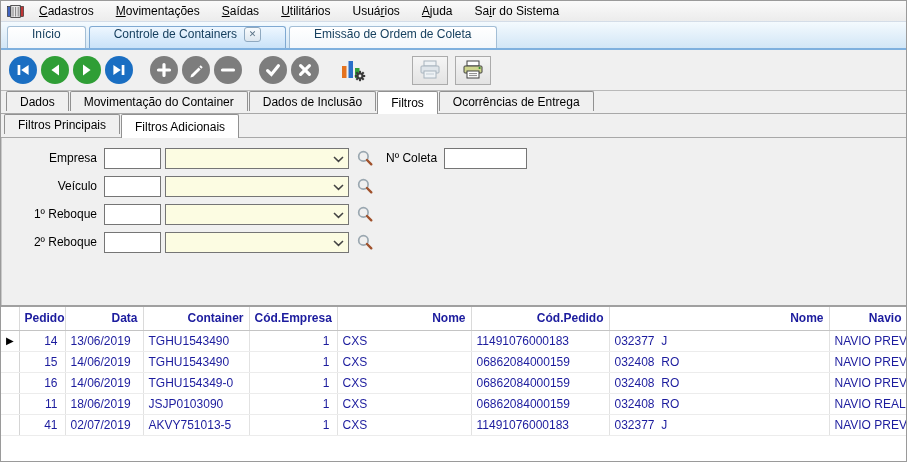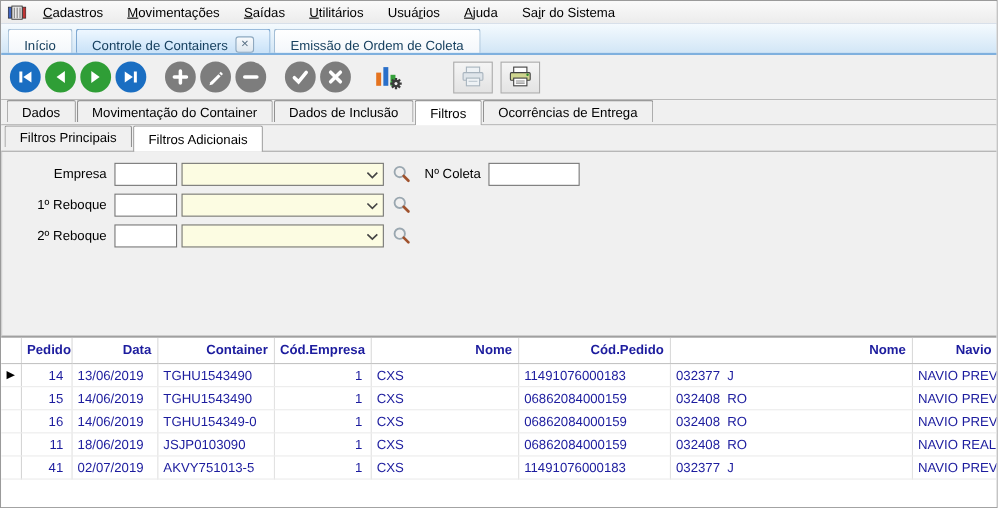--- a/index.html
+++ b/index.html
@@ -11,23 +11,23 @@
   }
   
   .menubar{height:21px;background:linear-gradient(#fafafa,#ececec);
     border-bottom:1px solid #d4dde8;display:flex;align-items:center;padding-left:4px;}
   .appicon{width:17px;height:15px;margin:0 4px 0 2px;display:flex;}
   .menuitem{padding:2px 11px;cursor:default;white-space:nowrap;}
   .menuitem u{text-decoration:underline;}
   
   .pagetabs{height:28px;background:linear-gradient(#f4fafe,#d2e6f6);
     border-bottom:2px solid #7fb0de;display:flex;align-items:flex-end;padding-left:6px;gap:3px;}
-  .pagetab{height:22px;padding:0 14px;background:linear-gradient(#ffffff,#f3f7fb);
+  .pagetab{height:22px;padding:0 24px;background:linear-gradient(#ffffff,#f3f7fb);
     border:1px solid #a3bed6;border-bottom:none;border-radius:3px 3px 0 0;
-    color:#17405f;display:flex;align-items:flex-end;gap:7px;white-space:nowrap;}
+    color:#17405f;display:flex;align-items:flex-start;gap:7px;white-space:nowrap;}
   .pagetab.active{background:linear-gradient(#eef7ff,#c9e2f8);border-color:#7fa9d2;}
   .tabclose{width:17px;height:15px;border:1px solid #8fa9c0;border-radius:3px;
     background:linear-gradient(#f8fafc,#dde7ef);font-size:9px;line-height:13px;
     text-align:center;color:#5a7286;}
   
   .toolbar{height:41px;background:#f0f0f0;border-bottom:1px solid #b9b9b9;
     display:flex;align-items:center;padding-left:8px;}
   .tbtn{width:28px;height:28px;border-radius:50%;display:flex;align-items:center;
     justify-content:center;margin-right:4px;flex:none;}
   .tbtn.gap{margin-left:13px;}
@@ -241,20 +241,37 @@
         <span class="fmag">
           <svg width="18" height="18" viewBox="0 0 18 18">
             <circle cx="7.4" cy="7.4" r="4.7" fill="none" stroke="#9aa7b0" stroke-width="1.7"></circle>
             <line x1="11" y1="11" x2="15.3" y2="15.3" stroke="#a0522d" stroke-width="2.4" stroke-linecap="round"></line>
           </svg>
         </span>
         <span class="ncol-label">Nº Coleta</span>
         <div class="ncol-input"></div>
       </div>
       <div class="frow">
+        <span class="flabel">Veículo</span>
+        <div class="fcode"></div>
+        <div class="fcombo">
+          <span class="chev">
+            <svg width="11" height="7" viewBox="0 0 11 7">
+              <path d="M1 1 L5.5 5.4 L10 1" stroke="#444" stroke-width="1.5" fill="none"></path>
+            </svg>
+          </span>
+        </div>
+        <span class="fmag">
+          <svg width="18" height="18" viewBox="0 0 18 18">
+            <circle cx="7.4" cy="7.4" r="4.7" fill="none" stroke="#9aa7b0" stroke-width="1.7"></circle>
+            <line x1="11" y1="11" x2="15.3" y2="15.3" stroke="#a0522d" stroke-width="2.4" stroke-linecap="round"></line>
+          </svg>
+        </span>
+      </div>
+      <div class="frow">
         <span class="flabel">1º Reboque</span>
         <div class="fcode"></div>
         <div class="fcombo">
           <span class="chev">
             <svg width="11" height="7" viewBox="0 0 11 7">
               <path d="M1 1 L5.5 5.4 L10 1" stroke="#444" stroke-width="1.5" fill="none"></path>
             </svg>
           </span>
         </div>
         <span class="fmag">

